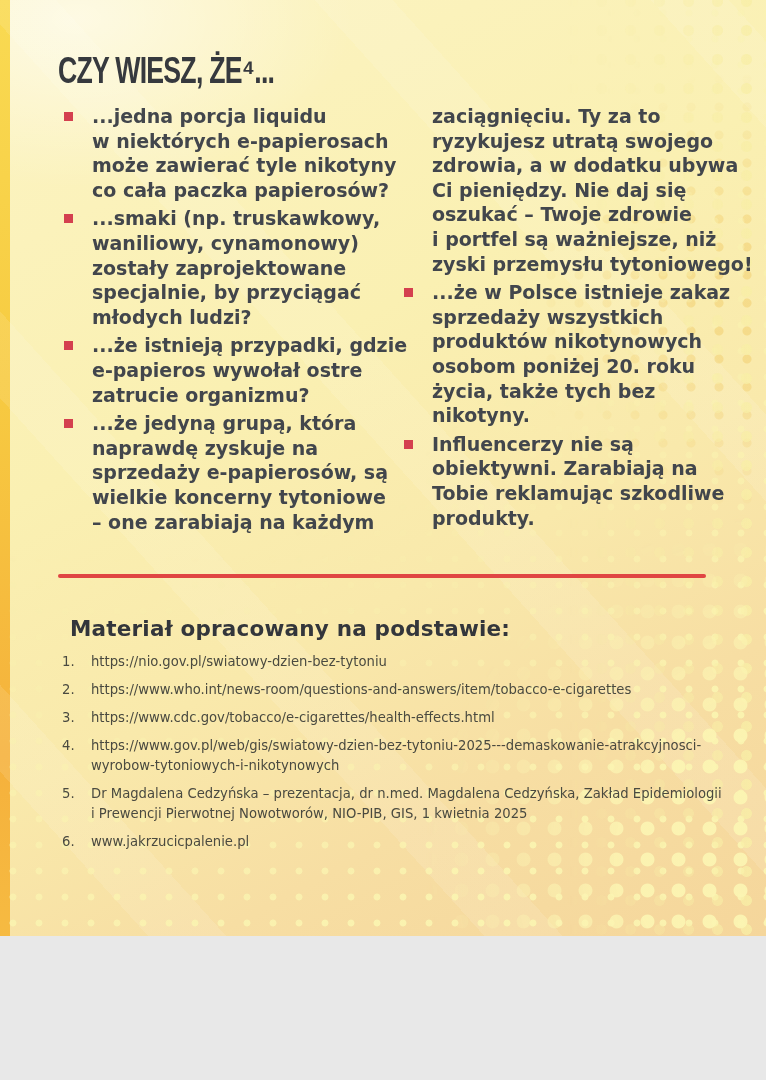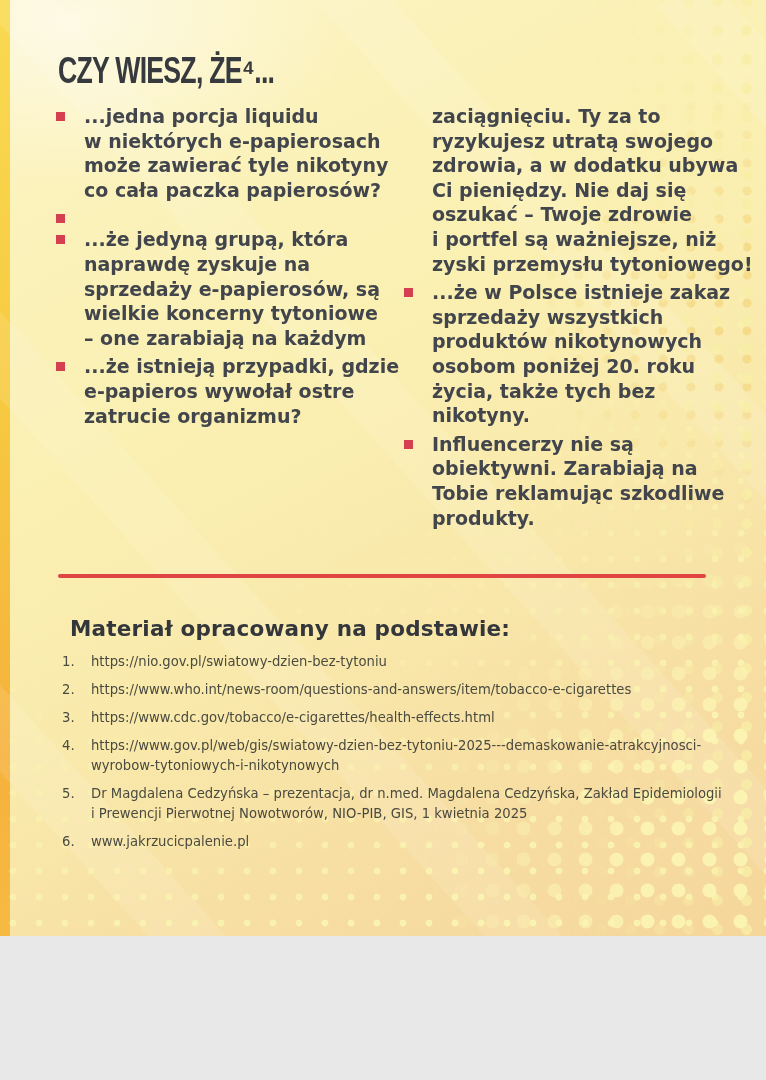--- a/index.html
+++ b/index.html
@@ -39,21 +39,21 @@
 
   
   .title{position:absolute;left:58px;top:50px;margin:0;
     font-family:"Liberation Sans","DejaVu Sans",sans-serif;font-weight:bold;
     font-size:36px;letter-spacing:-1px;color:#36393E;white-space:nowrap;
     transform:scaleX(.74);transform-origin:left top;}
 
   
   .col{position:absolute;top:104px;color:#42464C;font-weight:bold;
     font-size:19px;line-height:24.6px;}
-  .col-left{left:56px;width:344px;}
+  .col-left{left:64px;width:344px;}
   .col-right{left:404px;width:350px;}
   .fact{display:flex;margin:0 0 4px 0;}
   .fact .sq{flex:none;width:9px;height:9px;margin:8px 19px 0 0;background:#D4404F;}
   .fact p{margin:0;white-space:pre-line;}
   .fact.cont{padding-left:28px;}
 
   
   .divider{position:absolute;left:58px;top:574px;width:648px;height:4px;
     background:#E04543;border-radius:2px;}
 
@@ -100,34 +100,39 @@
   <div class="col col-left">
     <div class="fact">
       <span class="sq"></span>
       <p>...jedna porcja liquidu
 w niektórych e-papierosach
 może zawierać tyle nikotyny
 co cała paczka papierosów?</p>
     </div>
     <div class="fact">
       <span class="sq"></span>
+      <p>...smaki (np. truskawkowy,
+waniliowy, cynamonowy)
+zostały zaprojektowane
+specjalnie, by przyciągać
+młodych ludzi?</p>
+    </div>
+    <div class="fact">
+      <span class="sq"></span>
+      <p>...że istnieją przypadki, gdzie
+e-papieros wywołał ostre
+zatrucie organizmu?</p>
     </div>
     <div class="fact">
       <span class="sq"></span>
       <p>...że jedyną grupą, która
 naprawdę zyskuje na
 sprzedaży e-papierosów, są
 wielkie koncerny tytoniowe
 – one zarabiają na każdym</p>
-    </div>
-    <div class="fact">
-      <span class="sq"></span>
-      <p>...że istnieją przypadki, gdzie
-e-papieros wywołał ostre
-zatrucie organizmu?</p>
     </div>
   </div>
 
   <div class="col col-right">
     <div class="fact cont">
       <p>zaciągnięciu. Ty za to
 ryzykujesz utratą swojego
 zdrowia, a w dodatku ubywa
 Ci pieniędzy. Nie daj się
 oszukać – Twoje zdrowie

